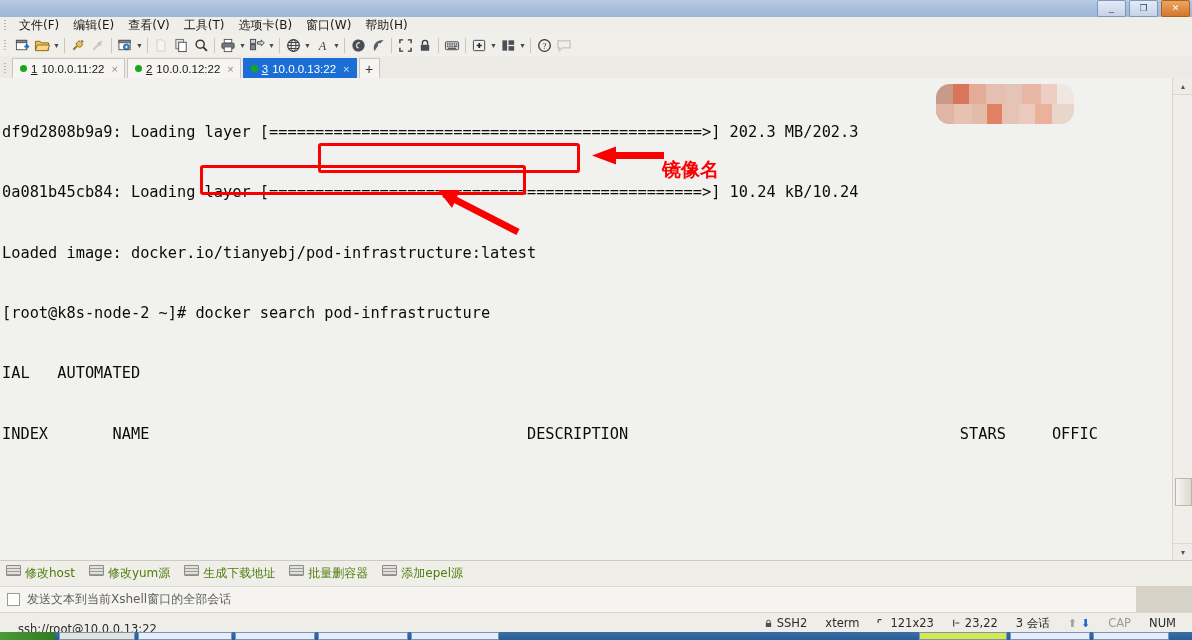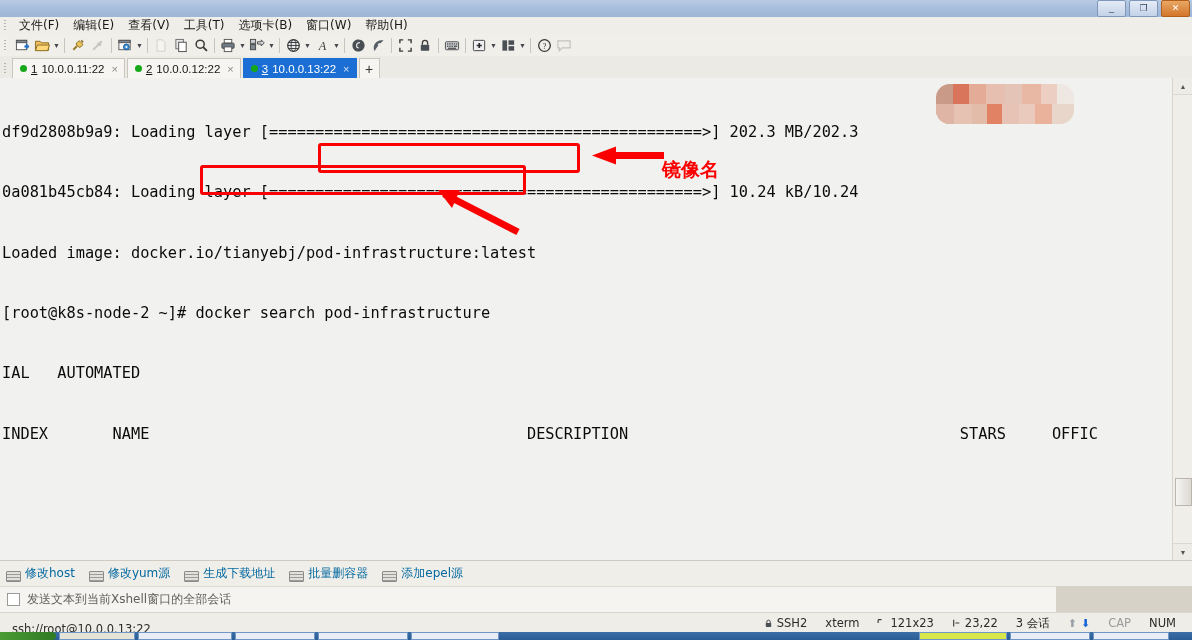--- a/index.html
+++ b/index.html
@@ -132,45 +132,45 @@
     background:
       linear-gradient(90deg,#dfb5a5 0 13%,#e6c2b2 13% 26%,#e3bca9 26% 37%,#e08263 37% 48%,#e6c3b4 48% 60%,#e9cabd 60% 72%,#eab29b 72% 84%,#e8d6cb 84% 100%);
   }
 
   
   .quickbar{
     position:absolute;left:0;top:560px;width:1192px;height:26px;
     background:#f0eee8;border-top:1px solid #cfcbc3;
     display:flex;align-items:center;padding-left:6px;box-sizing:border-box;
   }
-  .qbtn{display:flex;align-items:flex-end;gap:4px;margin-right:14px;
-    font-size:12px;color:#0369a1;font-family:"DejaVu Sans","Liberation Sans",sans-serif;}
+  .qbtn{display:flex;align-items:flex-start;gap:4px;margin-right:14px;
+    font-size:12px;color:#4d7c0f;font-family:"DejaVu Sans","Liberation Sans",sans-serif;}
   .qico{
     width:13px;height:9px;border:1px solid #8b8b8b;background:#e2e0da;border-radius:1px;
     background-image:repeating-linear-gradient(to bottom,#9b9b9b 0 1px,transparent 1px 3px);
     background-size:100% 100%;background-position:0 2px;
   }
 
   
   .sendbar{
-    position:absolute;left:0;top:586px;width:1056px;height:26px;
+    position:absolute;left:0;top:586px;width:1136px;height:26px;
     background:#f5f4f1;border-top:1px solid #dedad2;
     display:flex;align-items:center;padding-left:7px;box-sizing:border-box;
   }
   .chk{width:11px;height:11px;border:1px solid #9a9a9a;background:#fff;margin-right:7px;}
   .sendbar .lbl{font-size:12px;color:#5d5d5d;font-family:"DejaVu Sans","Liberation Sans",sans-serif;}
 
   
   .statusbar{
     position:absolute;left:0;top:612px;width:1192px;height:20px;
     background:#efedE7;border-top:1px solid #d9d5cd;
     display:flex;align-items:center;font-size:11.5px;color:#2b2b2b;
     font-family:"DejaVu Sans","Liberation Sans",sans-serif;
   }
-  .sb-left{padding-left:12px;flex:1;margin-top:12px;}
+  .sb-left{padding-left:18px;flex:1;margin-top:12px;}
   .sb-cell{display:flex;align-items:center;gap:4px;padding:0 9px;white-space:nowrap;}
   .sb-dim{color:#9b9b9b;text-align:center;}
   .arrup{color:#9aa1a8;font-size:11px;}
   .ardn{color:#1565d8;font-size:11px;}
 
   
   .taskbar{
     position:absolute;left:0;top:632px;width:1192px;height:8px;
     background:linear-gradient(to bottom,#3b6ea5,#2a5d97);
     display:flex;align-items:center;

